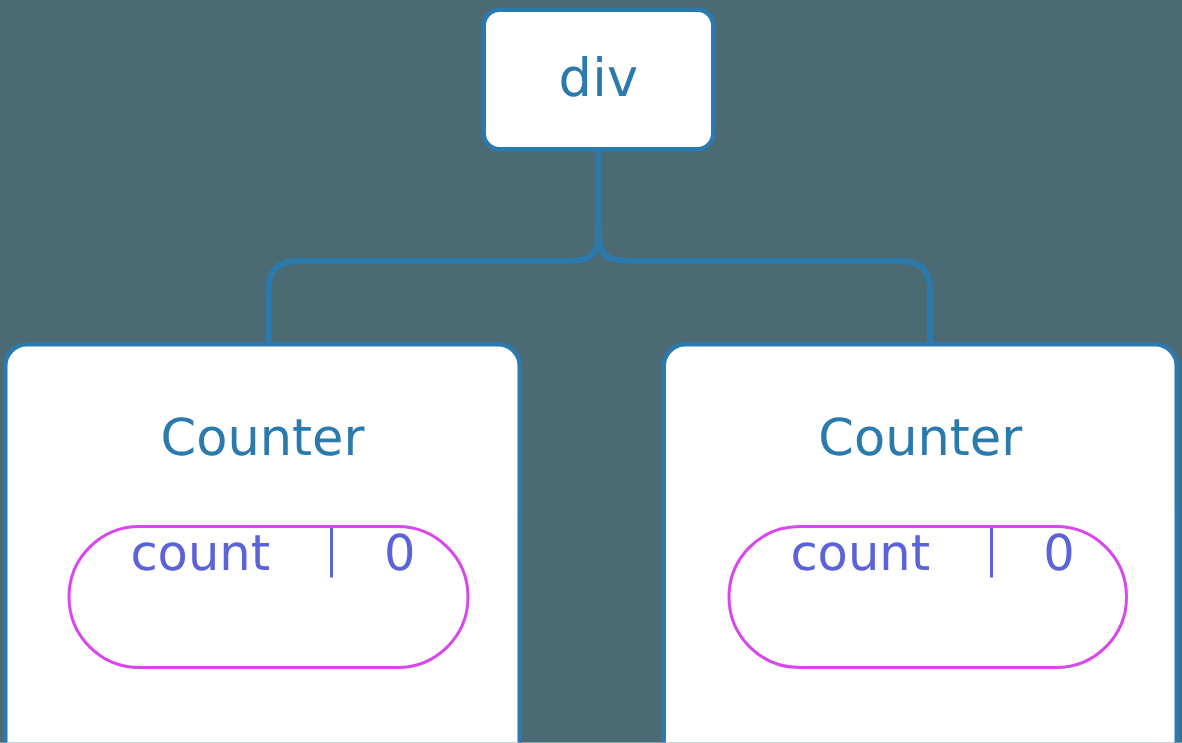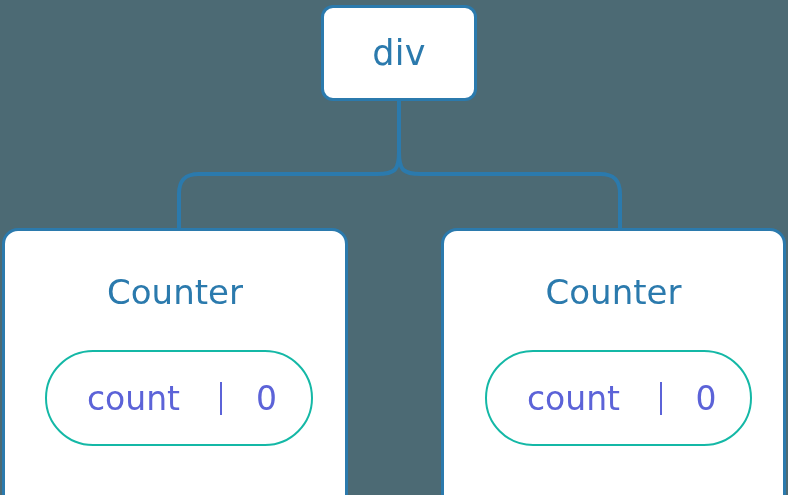--- a/index.html
+++ b/index.html
@@ -75,25 +75,25 @@
     font-size: 34px;
     font-weight: 400;
     line-height: 1;
   }
 
   
   .state-pill {
     position: absolute;
     top: 119px;
     height: 96px;
-    border: 2px solid #14b8a6;
+    border: 2px solid #d946ef;
     border-radius: 48px;
     box-sizing: border-box;
     display: flex;
-    align-items: center;
+    align-items: flex-start;
     background: transparent;
   }
   #component-card-0 .state-pill { left: 40px; width: 268px; }
   #component-card-1 .state-pill { left: 41px; width: 267px; }
 
   .pill-key {
     flex: 0 0 auto;
     display: flex;
     align-items: center;
     justify-content: center;

